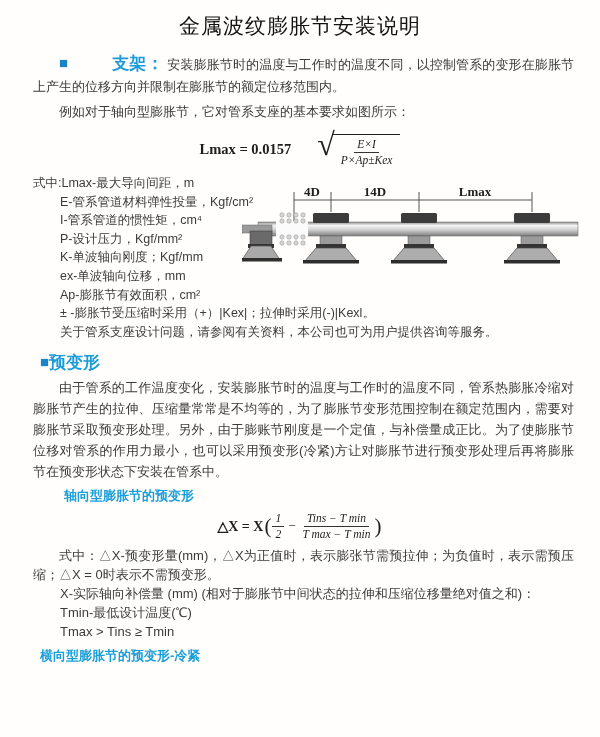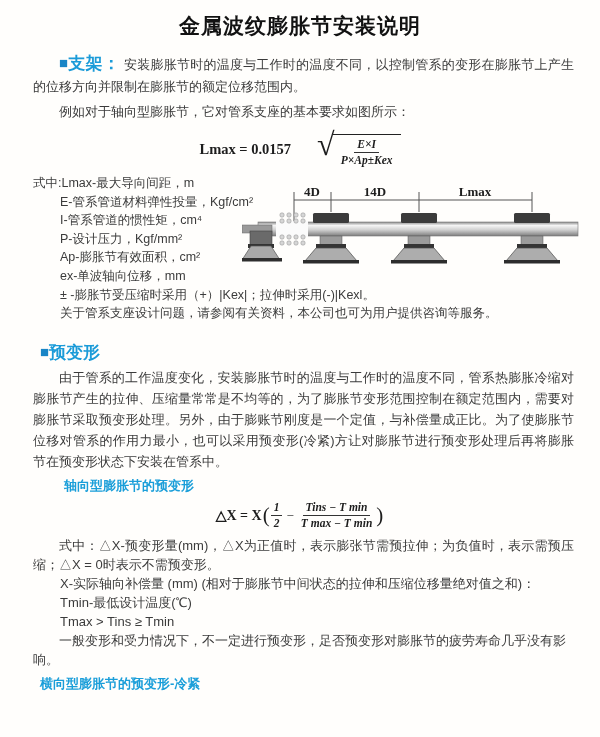--- a/index.html
+++ b/index.html
@@ -1,39 +1,39 @@
 <!DOCTYPE html>
 <html><head>
 <meta charset="utf-8">
 <style>
   html,body{margin:0;padding:0;background:#fdfdfc;}
   .page{position:relative;width:600px;height:737px;overflow:hidden;background:#fffefc;
         color:#3b3b3b;font-family:"Liberation Sans",sans-serif;font-size:13px;}
   .title{padding-top:12px;text-align:center;font-size:21px;line-height:28px;
-         font-weight:bold;color:#121212;letter-spacing:1px;}
+         font-weight:normal;color:#121212;letter-spacing:1px;}
   p{margin:0;}
   .p-intro{margin:12px 26px 0 33px;line-height:22px;text-align:justify;text-indent:2em;}
   .sec-marker{color:#1985c6;font-size:15px;vertical-align:1px;}
-  .sec-head-inline{color:#1b9bd8;font-weight:bold;font-size:17px;}
+  .sec-head-inline{color:#1b9bd8;font-weight:bold;font-size:17px;padding-left:44px;}
   .p-example{margin:4px 26px 0 33px;line-height:20px;text-indent:2em;}
   .formula{display:flex;justify-content:center;align-items:center;
            font-family:"Liberation Serif",serif;color:#1d1d1d;}
   .formula-1{margin-top:8px;height:38px;gap:20px;}
   .f-lhs{font-weight:bold;font-size:14.5px;margin-right:6px;}
   .sqrt{display:inline-flex;align-items:flex-start;}
   .sqrt-sign{font-size:32px;line-height:26px;font-weight:400;margin-right:-2px;}
   .sqrt-body{border-top:1.5px solid #222;padding:1px 5px 0 5px;margin-top:3px;}
   .frac{display:inline-flex;flex-direction:column;align-items:center;
-        font-style:italic;font-size:11.5px;line-height:1.3;font-weight:bold;}
+        font-style:italic;font-size:11.5px;line-height:1.3;}
   .frac .num{border-bottom:1px solid #333;padding:0 3px;}
   .frac .den{padding:0 3px;}
   .defs-1{margin:6px 26px 0 33px;line-height:18.6px;font-size:12.5px;}
   .def-line{white-space:nowrap;}
   .ind{padding-left:27px;}
-  .sec-head-block{margin:18px 0 0 40px;font-size:17px;line-height:22px;
+  .sec-head-block{margin:10px 0 0 40px;font-size:17px;line-height:22px;
                   font-weight:bold;color:#1b9bd8;}
   .p-body{margin:3px 26px 0 33px;line-height:21px;text-align:justify;text-indent:2em;}
   .sub-head{font-size:13px;line-height:22px;font-weight:bold;color:#1a9ed9;}
   .h-axial{margin:3px 0 0 64px;}
   .h-lateral{margin:4px 0 0 40px;}
   .formula-2{margin-top:3px;height:32px;font-size:13px;align-items:center;}
   .f2-lhs,.f2-rhs{font-weight:bold;font-size:14px;}
   .paren{font-size:21px;font-weight:400;line-height:1;padding:0 1px;}
   .minus{padding:0 4px;}
   .p-explain{margin:4px 26px 0 33px;line-height:19px;text-align:justify;text-indent:2em;}
@@ -67,22 +67,23 @@
         </span>
       </span>
     </span>
   </div>
 
   <div class="defs-1">
     <div class="def-line">式中:Lmax-最大导向间距，m</div>
     <div class="def-line ind">E-管系管道材料弹性投量，Kgf/cm²</div>
     <div class="def-line ind">I-管系管道的惯性矩，cm⁴</div>
     <div class="def-line ind">P-设计压力，Kgf/mm²</div>
+    <div class="def-line ind">K-单波轴向刚度；Kgf/mm</div>
+    <div class="def-line ind">ex-单波轴向位移，mm</div>
     <div class="def-line ind">Ap-膨胀节有效面积，cm²</div>
-    <div class="def-line ind">ex-单波轴向位移，mm</div>
     <div class="def-line ind">± -膨胀节受压缩时采用（+）|Kex|；拉伸时采用(-)|Kexl。</div>
     <div class="def-line ind">关于管系支座设计问题，请参阅有关资料，本公司也可为用户提供咨询等服务。</div>
   </div>
 
   <div class="diagram">
     <svg viewBox="0 0 357 96" width="357" height="96">
       <defs>
         <linearGradient id="pg" x1="0" y1="0" x2="0" y2="1">
           <stop offset="0" stop-color="#8a8a8a"></stop>
           <stop offset="0.25" stop-color="#f4f4f4"></stop>
@@ -184,17 +185,16 @@
   </div>
 
   <p class="p-explain">式中：△X-预变形量(mm)，△X为正值时，表示膨张节需预拉伸；为负值时，表示需预压缩；△X = 0时表示不需预变形。</p>
 
   <div class="defs-2">
     <div class="def-line">X-实际轴向补偿量 (mm) (相对于膨胀节中间状态的拉伸和压缩位移量绝对值之和)：</div>
     <div class="def-line">Tmin-最低设计温度(℃)</div>
     <div class="def-line">Tmax &gt; Tins ≥ Tmin</div>
   </div>
 
-  <p class="p-note">一般变形和受力情况下，不一定进行预变形，足否预变形对膨胀节的疲劳寿命几乎没有影响。</p>
 
   <div class="sub-head h-lateral">横向型膨胀节的预变形-冷紧</div>
 
 </div>
 
 </body></html>

